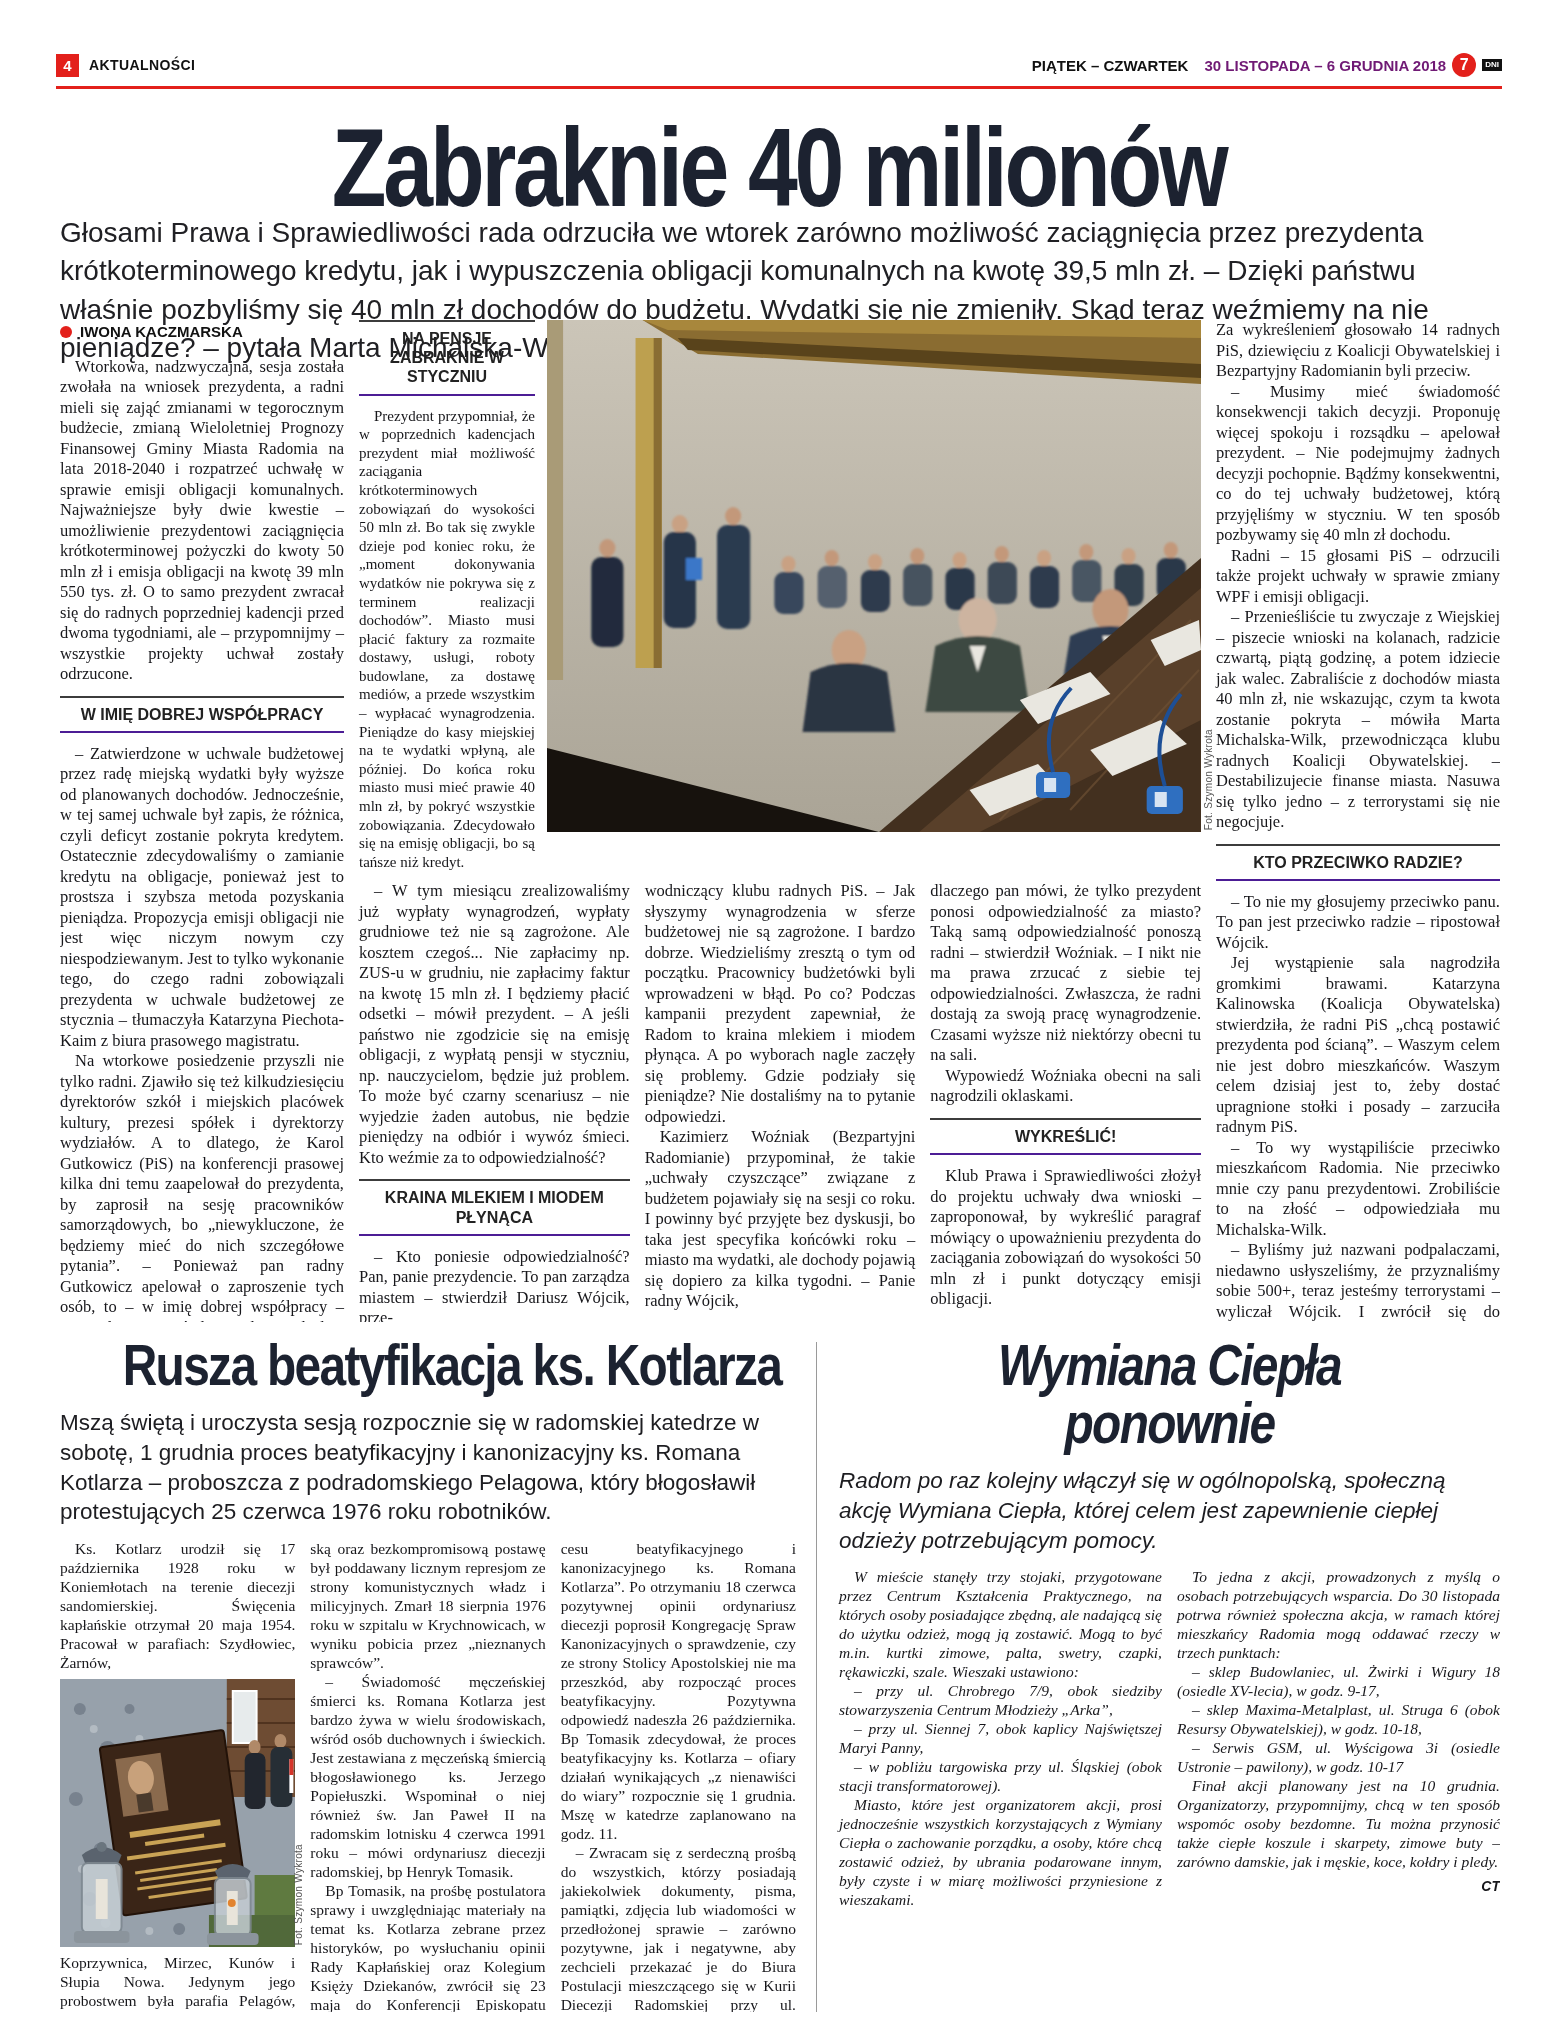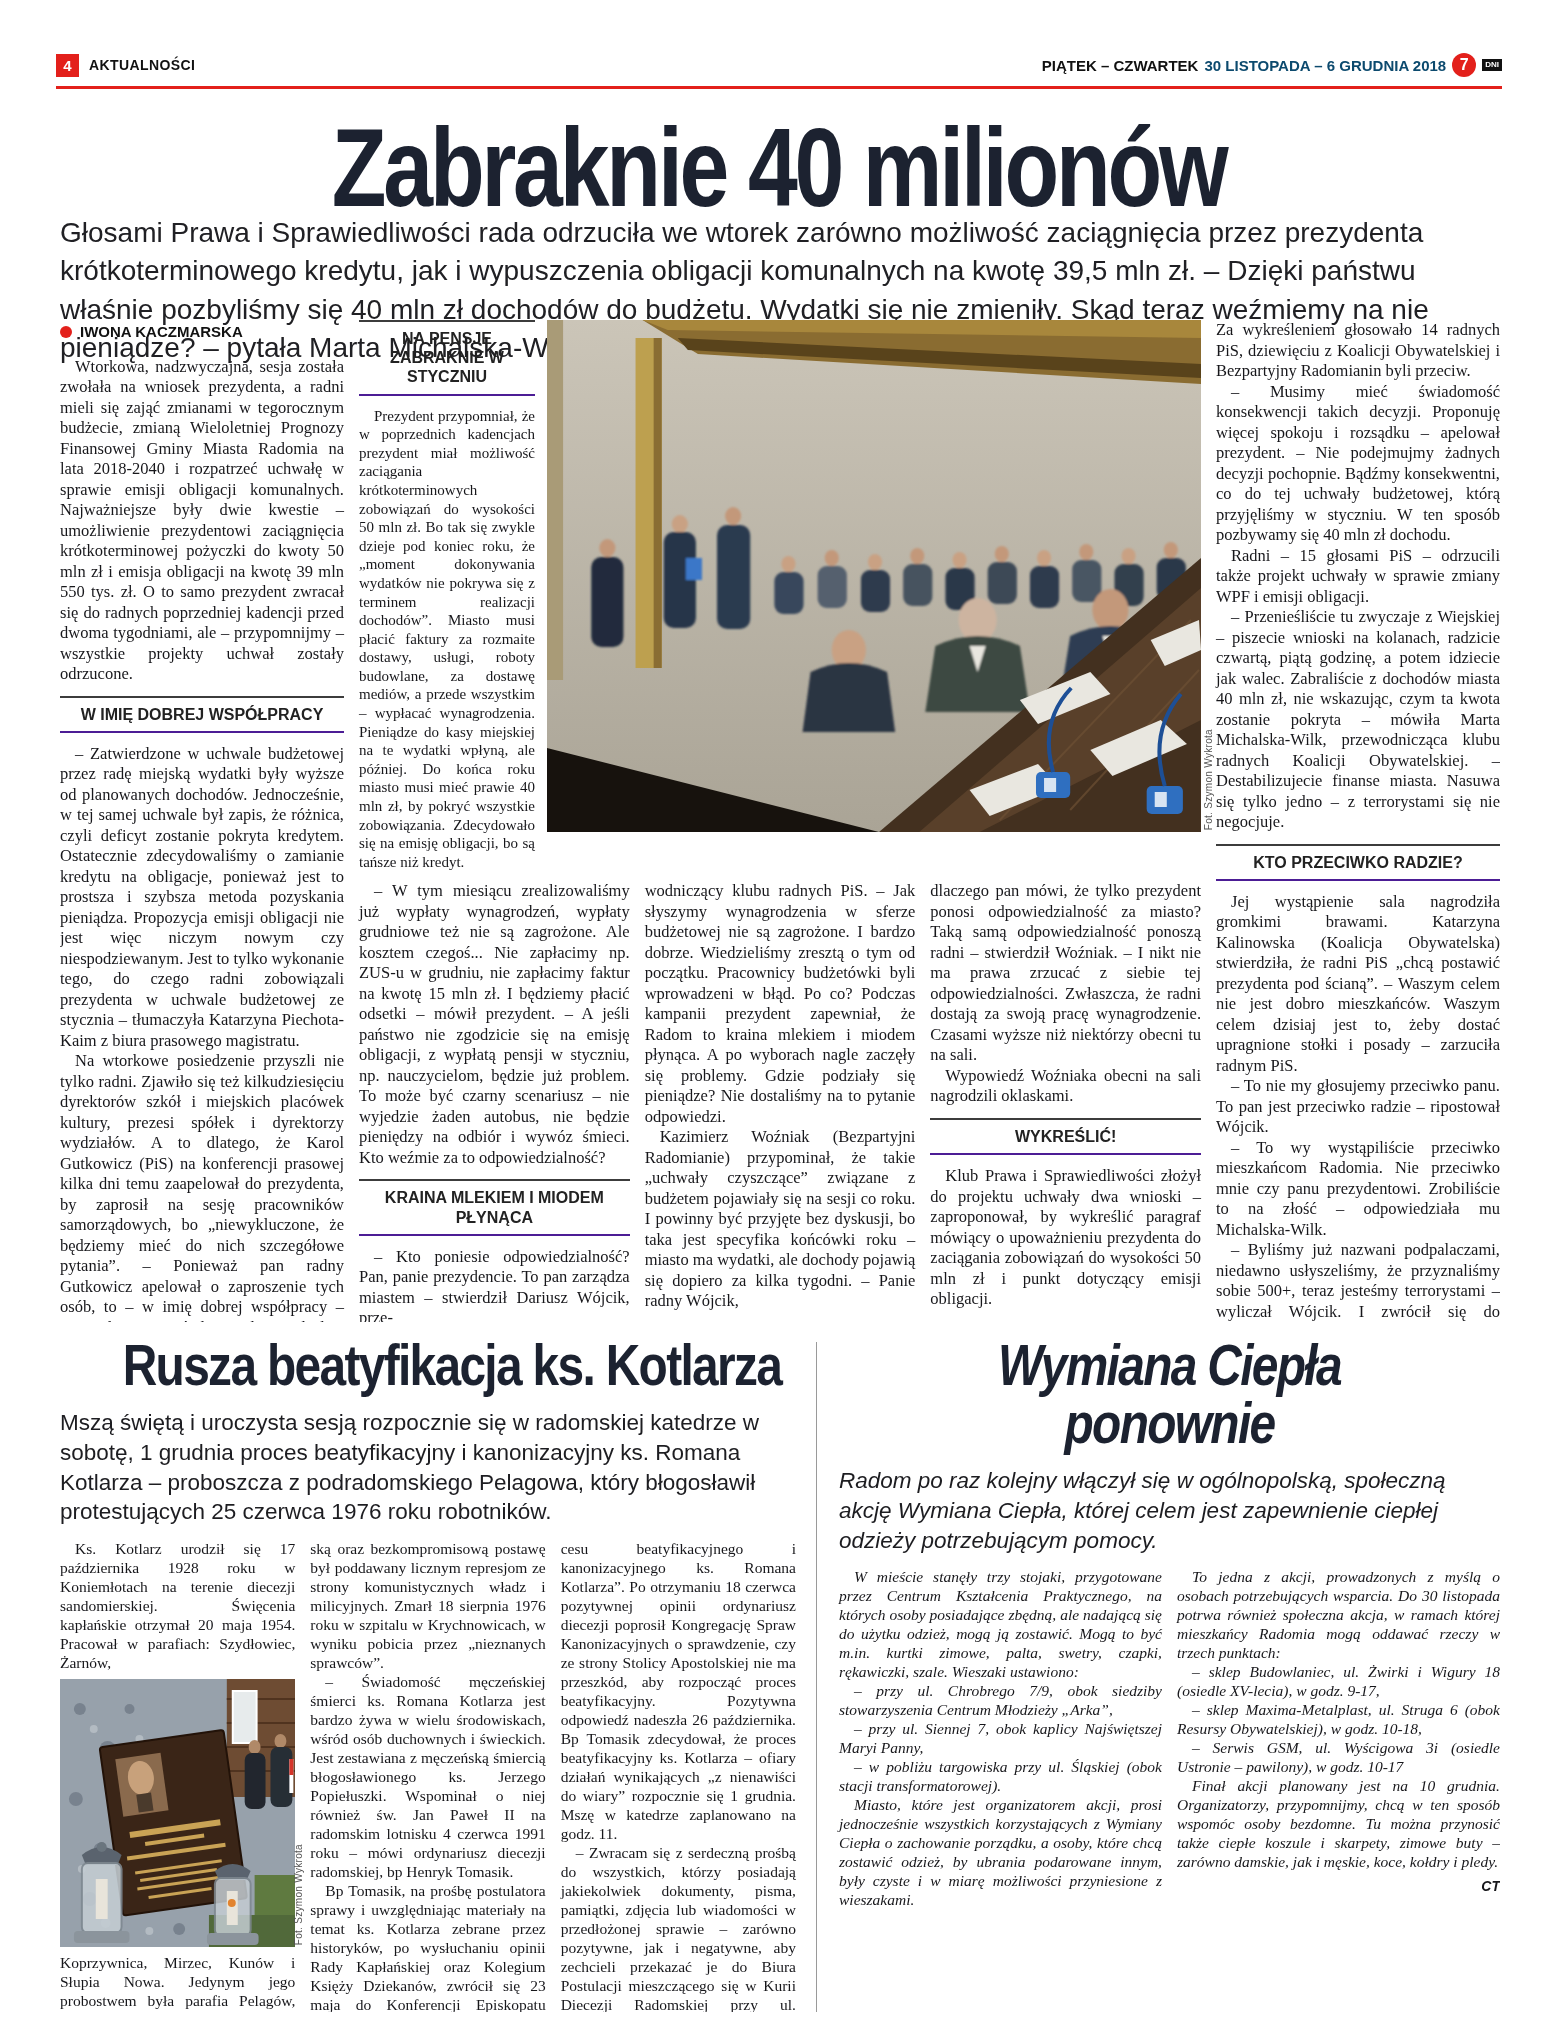--- a/index.html
+++ b/index.html
@@ -9,21 +9,21 @@
   
   .hdr{position:absolute;top:52px;left:56px;right:56px;height:26px;
        display:flex;align-items:center;justify-content:space-between;
        font-family:"Liberation Sans",sans-serif;}
   .hdr-left{display:flex;align-items:center;}
   .pageno{width:23px;height:23px;background:#e3201b;color:#fff;font-weight:700;font-size:15px;
           display:flex;align-items:center;justify-content:center;}
   .section-name{font-weight:700;font-size:14px;letter-spacing:.4px;margin-left:10px;color:#111;text-align:center;}
   .hdr-right{display:flex;align-items:center;gap:6px;font-weight:700;font-size:15px;}
   .date-black{color:#111;}
-  .date-red{color:#0c4a6e;}
+  .date-red{color:#701a75;margin-left:10px;}
   .logo7{width:24px;height:24px;border-radius:50%;background:#e3201b;color:#fff;font-weight:700;
          font-size:16px;display:flex;align-items:center;justify-content:center;}
   .logo-dni{background:#111;color:#fff;font-size:8px;font-weight:700;padding:2px 3px;line-height:1;}
   .red-rule{position:absolute;top:86px;left:56px;right:56px;height:3px;background:#e3201b;}
 
   
   .headline{position:absolute;top:90px;left:0;width:100%;text-align:center;}
   .headline span{display:inline-block;font-family:"Liberation Sans",sans-serif;font-weight:700;
                  font-size:112px;line-height:1.02;color:#1c2230;transform:scaleX(.8);
                  letter-spacing:-4px;white-space:nowrap;}
@@ -222,22 +222,22 @@
         </div>
       </div>
     </div>
 
     <div class="ncol col5">
       <p class="bp" style="text-indent:0">Za wykreśleniem głosowało 14 radnych PiS, dziewięciu z Koalicji Obywatelskiej i Bezpartyjny Radomianin byli przeciw.</p>
       <p class="bp">– Musimy mieć świadomość konsekwencji takich decyzji. Proponuję więcej spokoju i rozsądku – apelował prezydent. – Nie podejmujmy żadnych decyzji pochopnie. Bądźmy konsekwentni, co do tej uchwały budżetowej, którą przyjęliśmy w styczniu. W ten sposób pozbywamy się 40 mln zł dochodu.</p>
       <p class="bp">Radni – 15 głosami PiS – odrzucili także projekt uchwały w sprawie zmiany WPF i emisji obligacji.</p>
       <p class="bp">– Przenieśliście tu zwyczaje z Wiejskiej – piszecie wnioski na kolanach, radzicie czwartą, piątą godzinę, a potem idziecie jak walec. Zabraliście z dochodów miasta 40 mln zł, nie wskazując, czym ta kwota zostanie pokryta – mówiła Marta Michalska-Wilk, przewodnicząca klubu radnych Koalicji Obywatelskiej. – Destabilizujecie finanse miasta. Nasuwa się tylko jedno – z terrorystami się nie negocjuje.</p>
       <div class="colhead">KTO PRZECIWKO RADZIE?</div>
+      <p class="bp">– To nie my głosujemy przeciwko panu. To pan jest przeciwko radzie – ripostował Wójcik.</p>
       <p class="bp">Jej wystąpienie sala nagrodziła gromkimi brawami. Katarzyna Kalinowska (Koalicja Obywatelska) stwierdziła, że radni PiS „chcą postawić prezydenta pod ścianą”. – Waszym celem nie jest dobro mieszkańców. Waszym celem dzisiaj jest to, żeby dostać upragnione stołki i posady – zarzuciła radnym PiS.</p>
-      <p class="bp">– To nie my głosujemy przeciwko panu. To pan jest przeciwko radzie – ripostował Wójcik.</p>
       <p class="bp">– To wy wystąpiliście przeciwko mieszkańcom Radomia. Nie przeciwko mnie czy panu prezydentowi. Zrobiliście to na złość – odpowiedziała mu Michalska-Wilk.</p>
       <p class="bp">– Byliśmy już nazwani podpalaczami, niedawno usłyszeliśmy, że przyznaliśmy sobie 500+, teraz jesteśmy terrorystami – wyliczał Wójcik. I zwrócił się do prezydenta: – Nie uda się panu nas zastraszyć.</p>
     </div>
   </div>
 
   <div class="bottom">
 
     <div class="a2">
       <h2 class="btitle"><span>Rusza beatyfikacja ks. Kotlarza</span></h2>
       <div class="blead">Mszą świętą i uroczysta sesją rozpocznie się w radomskiej katedrze w sobotę, 1 grudnia proces beatyfikacyjny i kanonizacyjny ks. Romana Kotlarza – proboszcza z podradomskiego Pelagowa, który błogosławił protestujących 25 czerwca 1976 roku robotników.</div>

